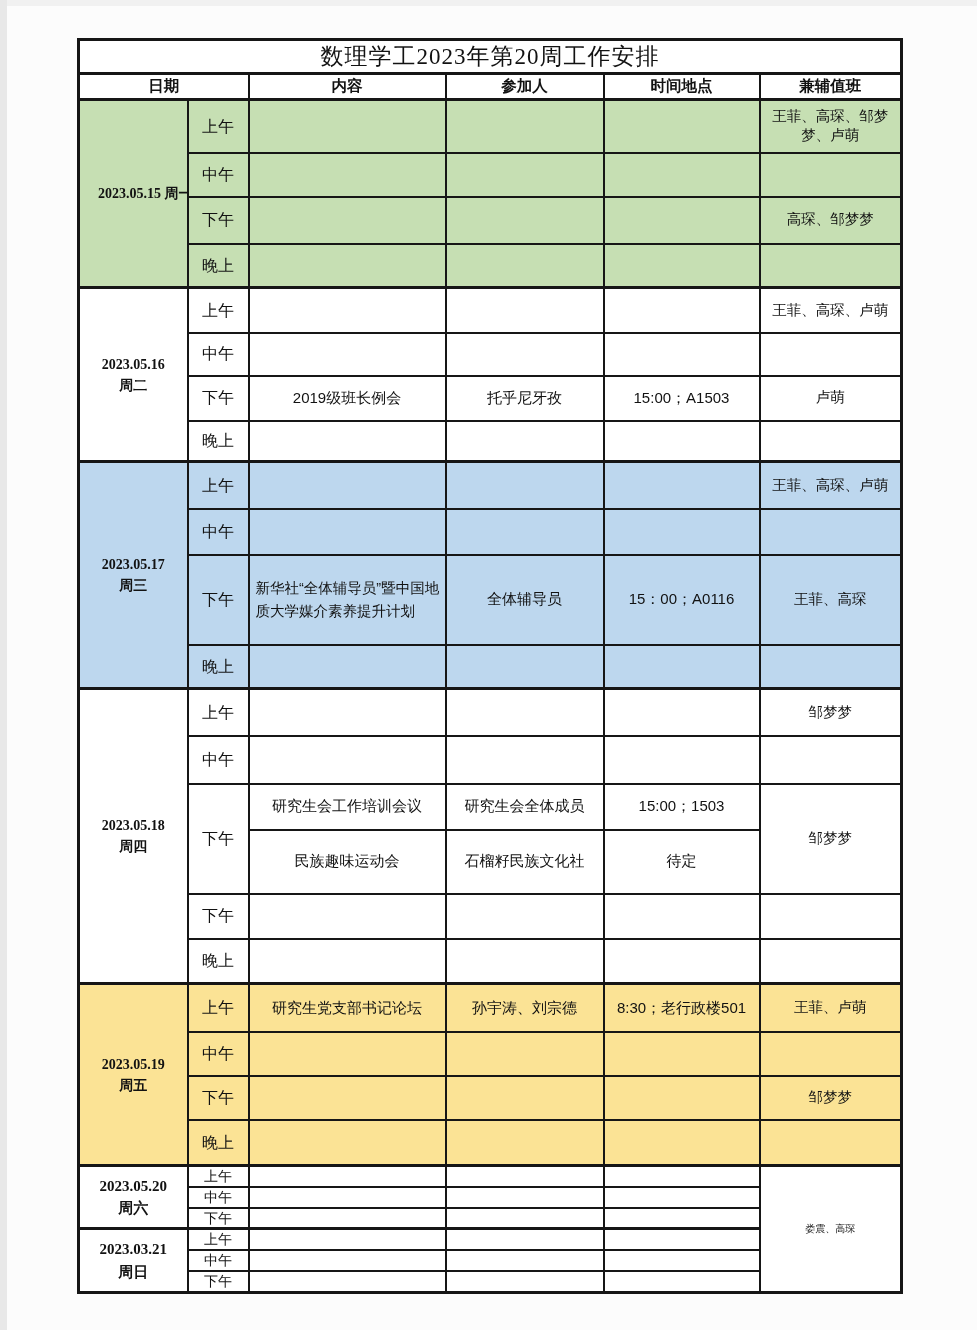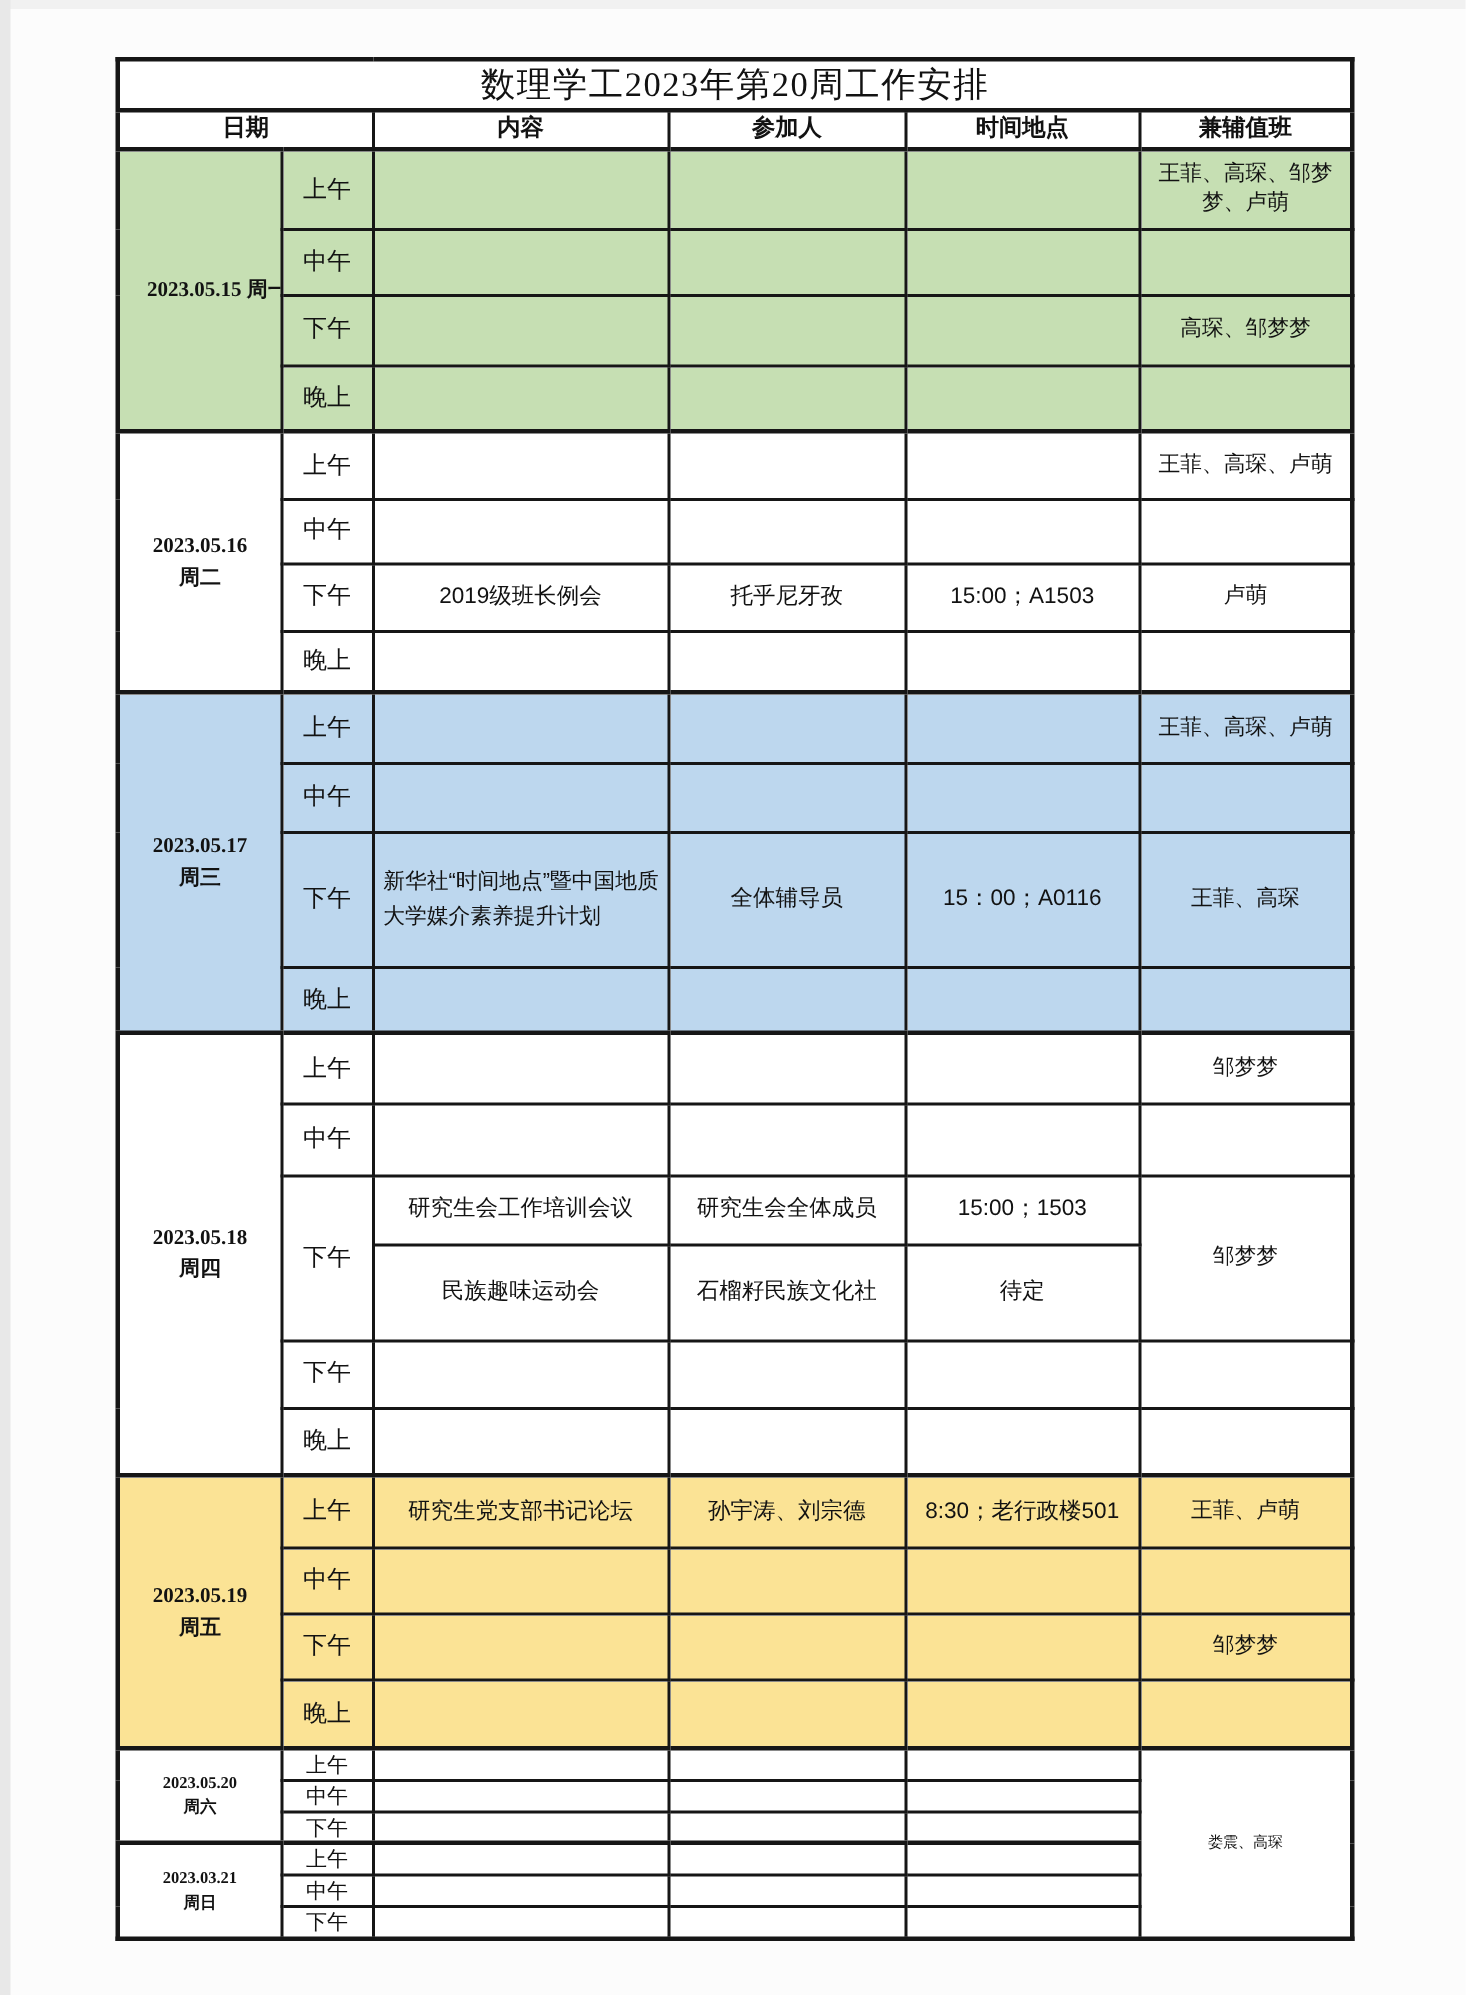--- a/index.html
+++ b/index.html
@@ -45,21 +45,21 @@
   .date span:empty{display:none;}
   .slot{font-size:16px;}
   .duty{font-size:14.5px;padding:0 6px;}
   .lft{text-align:left;padding:0 3px 0 6px;font-size:14.5px;line-height:1.55;}
 
   .mon td{background:#c6dfb3;}
   .tue td{background:#ffffff;}
   .wed td{background:#bdd7ee;}
   .thu td{background:#ffffff;}
   .fri td{background:#fbe395;}
-  .wk  td{background:#ffffff;font-size:11px;}
+  .wk  td{background:#ffffff;font-size:15px;}
   .wk  .slot{font-size:14px;line-height:1;}
   .wk  .duty{font-size:10px;}
 </style>
 </head>
 <body>
 
 <div class="scan-top"></div>
 <div class="scan-edge"></div>
 
 <table class="sched">
@@ -162,21 +162,21 @@
   </tr>
   <tr class="wed" style="height:46px">
     <td class="slot">中午</td>
     <td></td>
     <td></td>
     <td></td>
     <td class="duty"></td>
   </tr>
   <tr class="wed" style="height:90px">
     <td class="slot">下午</td>
-    <td class="lft">新华社“时间地点”暨中国地质大学媒介素养提升计划</td>
+    <td class="lft">新华社“全体辅导员”暨中国地质大学媒介素养提升计划</td>
     <td>全体辅导员</td>
     <td>15：00；A0116</td>
     <td class="duty">王菲、高琛</td>
   </tr>
   <tr class="wed" style="height:44px">
     <td class="slot">晚上</td>
     <td></td>
     <td></td>
     <td></td>
     <td class="duty"></td>

